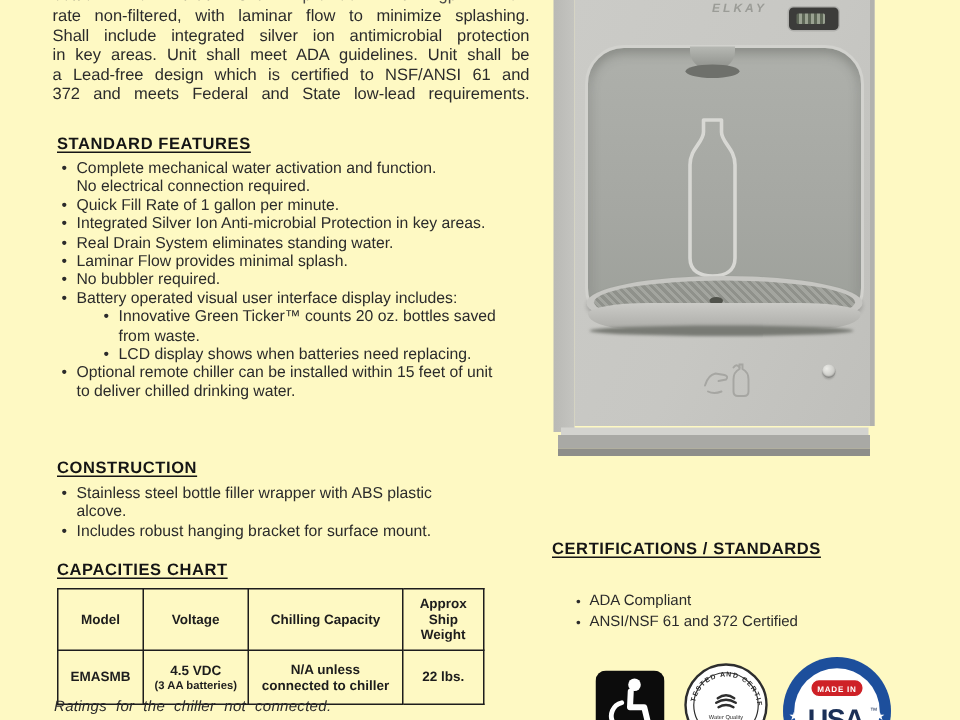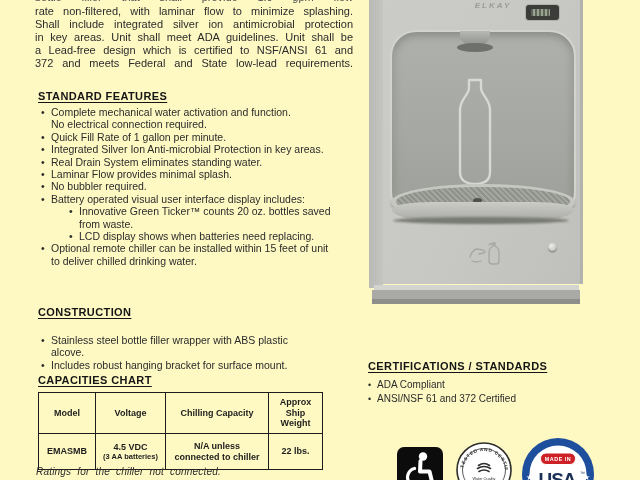--- a/index.html
+++ b/index.html
@@ -26,21 +26,21 @@
   .captable{position:absolute;left:38px;top:392px;border-collapse:collapse;table-layout:fixed;}
   .captable th,.captable td{border:1.5px solid #1d1d1d;text-align:center;vertical-align:middle;
         padding:2px 2px;color:#1d1d1d;}
   .captable th{font-size:9px;font-weight:bold;line-height:10.5px;height:36px;}
   .captable td{font-size:9px;font-weight:bold;line-height:10.5px;height:31px;}
   .vnote{display:block;font-size:7.5px;line-height:8.5px;font-weight:bold;}
   .footnote{position:absolute;left:36px;top:466px;font-size:10px;font-style:italic;color:#2b2b2b;
         word-spacing:3px;letter-spacing:.2px;}
 
   
-  .certlist{list-style:none;margin:0;padding:0;position:absolute;left:368px;top:378px;
+  .certlist{list-style:none;margin:16px;padding:0;position:absolute;left:368px;top:378px;
         font-size:10px;line-height:14px;color:#2b2b2b;}
   .certlist li{position:relative;padding-left:9px;}
   .certlist li::before{content:"\2022";position:absolute;left:0;top:0;font-size:9px;}
 
   
   .product{position:absolute;left:369px;top:0;width:176px;height:304px;}
   .p-side{position:absolute;left:0;top:0;width:14px;height:288px;
         background:linear-gradient(90deg,#b9b9b5,#c4c4c0);}
   .p-face{position:absolute;left:14px;top:0;width:200px;height:284px;
         background:linear-gradient(115deg,#cbcbc7 0%,#c7c7c3 55%,#bfbfbb 100%);}
@@ -112,21 +112,21 @@
         <li><span class="pre">Innovative Green Ticker™ counts 20 oz. bottles saved
 from waste.</span></li>
         <li><span class="pre">LCD display shows when batteries need replacing.</span></li>
       </ul>
     </li>
     <li><span class="pre">Optional remote chiller can be installed within 15 feet of unit
 to deliver chilled drinking water.</span></li>
   </ul>
 
   <div class="h" style="left:38px;top:306px;">CONSTRUCTION</div>
-  <ul class="b" style="left:38px;top:334px;width:314px;">
+  <ul class="b" style="left:38px;top:323px;width:314px;">
     <li><span class="pre">Stainless steel bottle filler wrapper with ABS plastic
 alcove.</span></li>
     <li><span class="pre">Includes robust hanging bracket for surface mount.</span></li>
   </ul>
 
   <div class="h" style="left:38px;top:374px;">CAPACITIES CHART</div>
   <table class="captable">
     <colgroup>
         <col style="width:57px">
         <col style="width:70px">

